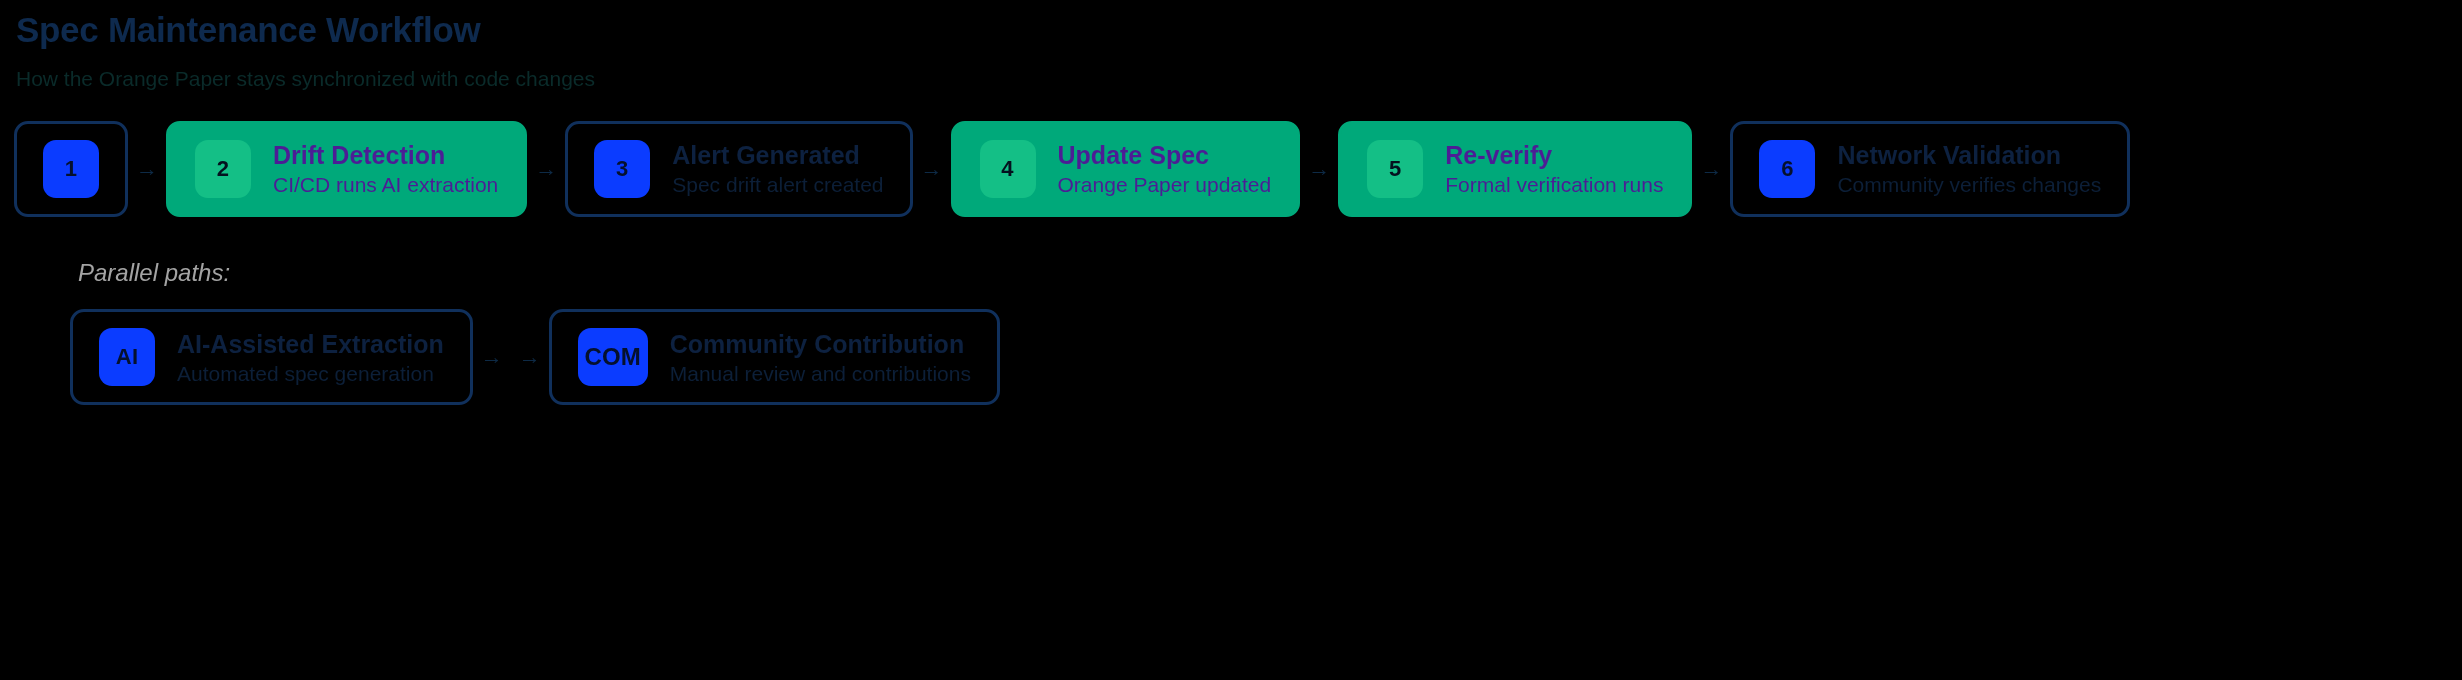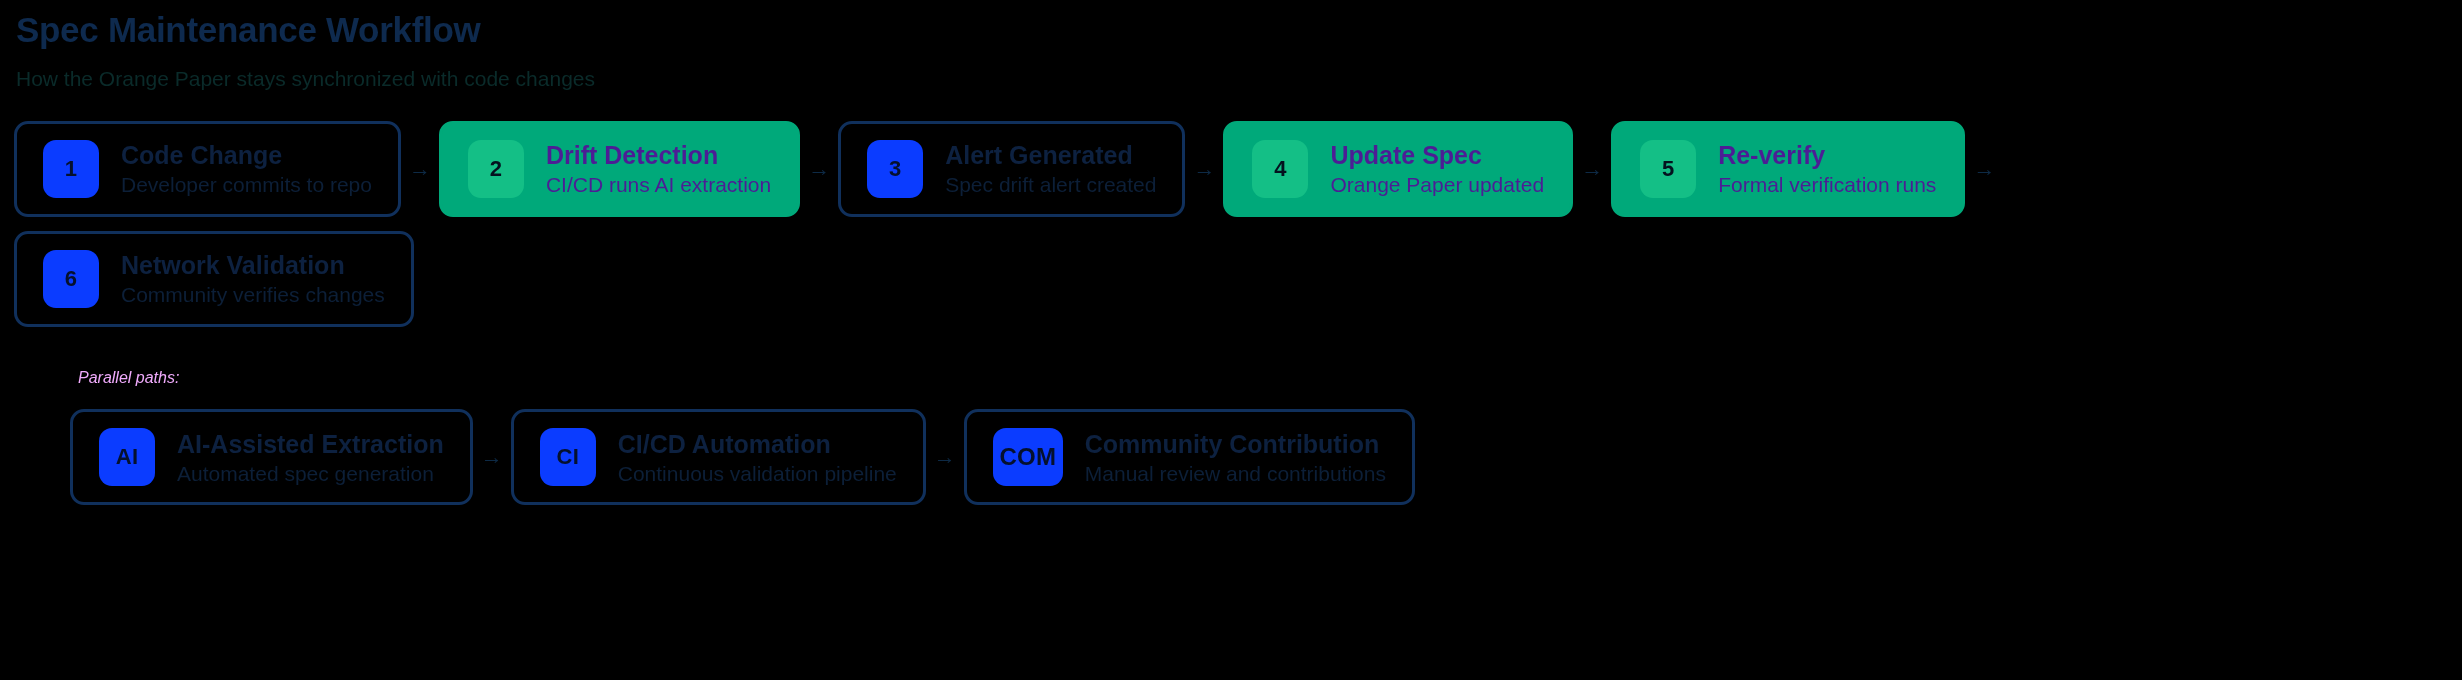--- a/index.html
+++ b/index.html
@@ -126,23 +126,23 @@
   .step-desc {
     font-size: 21px;
     font-weight: normal;
     line-height: 1.15;
     white-space: nowrap;
   }
 
   
   .parallel-label {
     margin: 42px 0 0 64px;
-    font-size: 16px;
+    font-size: 24px;
     font-style: italic;
-    color: #f0abfc;
+    color: #a3a3a3;
   }
 
   .parallel-row {
     margin-top: 22px;
     margin-left: 56px;
     display: flex;
     align-items: center;
     gap: 0;
   }
   .parallel-row .step { min-height: 90px; align-items: flex-end; }
@@ -153,24 +153,20 @@
 <div class="page">
 
   <h1 class="page-title">Spec Maintenance Workflow</h1>
 
   <p class="page-subtitle">How the Orange Paper stays synchronized with code changes</p>
 
   <div class="flow">
 
     <div class="step step--plain">
       <div class="badge">1</div>
-      <div class="step-text">
-        <div class="step-title">Code Change</div>
-        <div class="step-desc">Developer commits to repo</div>
-      </div>
     </div>
 
     <div class="arrow">→</div>
 
     <div class="step step--hl">
       <div class="badge">2</div>
       <div class="step-text">
         <div class="step-title">Drift Detection</div>
         <div class="step-desc">CI/CD runs AI extraction</div>
       </div>
@@ -225,27 +221,20 @@
     <div class="step step--plain">
       <div class="badge">AI</div>
       <div class="step-text">
         <div class="step-title">AI-Assisted Extraction</div>
         <div class="step-desc">Automated spec generation</div>
       </div>
     </div>
 
     <div class="arrow">→</div>
 
-    <div class="step step--plain">
-      <div class="badge">CI</div>
-      <div class="step-text">
-        <div class="step-title">CI/CD Automation</div>
-        <div class="step-desc">Continuous validation pipeline</div>
-      </div>
-    </div>
 
     <div class="arrow">→</div>
 
     <div class="step step--plain">
       <div class="badge badge--wide">COM</div>
       <div class="step-text">
         <div class="step-title">Community Contribution</div>
         <div class="step-desc">Manual review and contributions</div>
       </div>
     </div>

